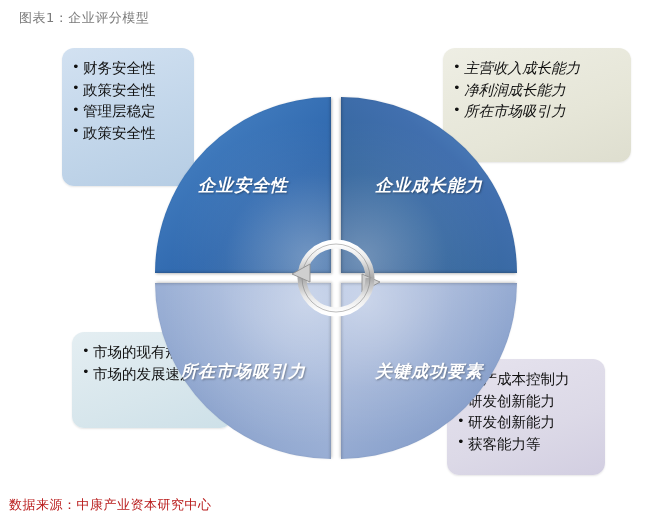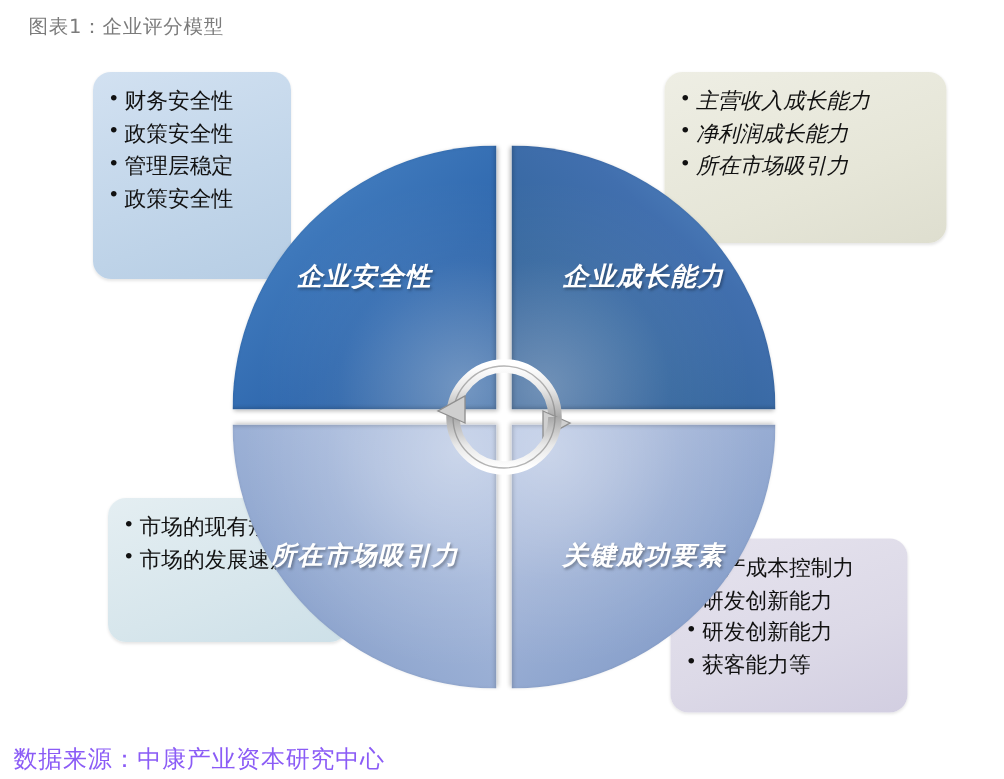--- a/index.html
+++ b/index.html
@@ -23,22 +23,22 @@
     font-size: 13px;
     color: #7b7b7b;
     letter-spacing: 0.5px;
     white-space: nowrap;
     margin-left: 10px;
   }
   .source-note {
     position: absolute;
     left: 9px;
     top: 496px;
-    font-size: 16px;
-    color: #8b5cf6;
+    font-size: 13px;
+    color: #b91c1c;
     letter-spacing: 0.5px;
     white-space: nowrap;
   }
 
   
   .figure {
     position: absolute;
     left: 0;
     top: 30px;
     width: 669px;

